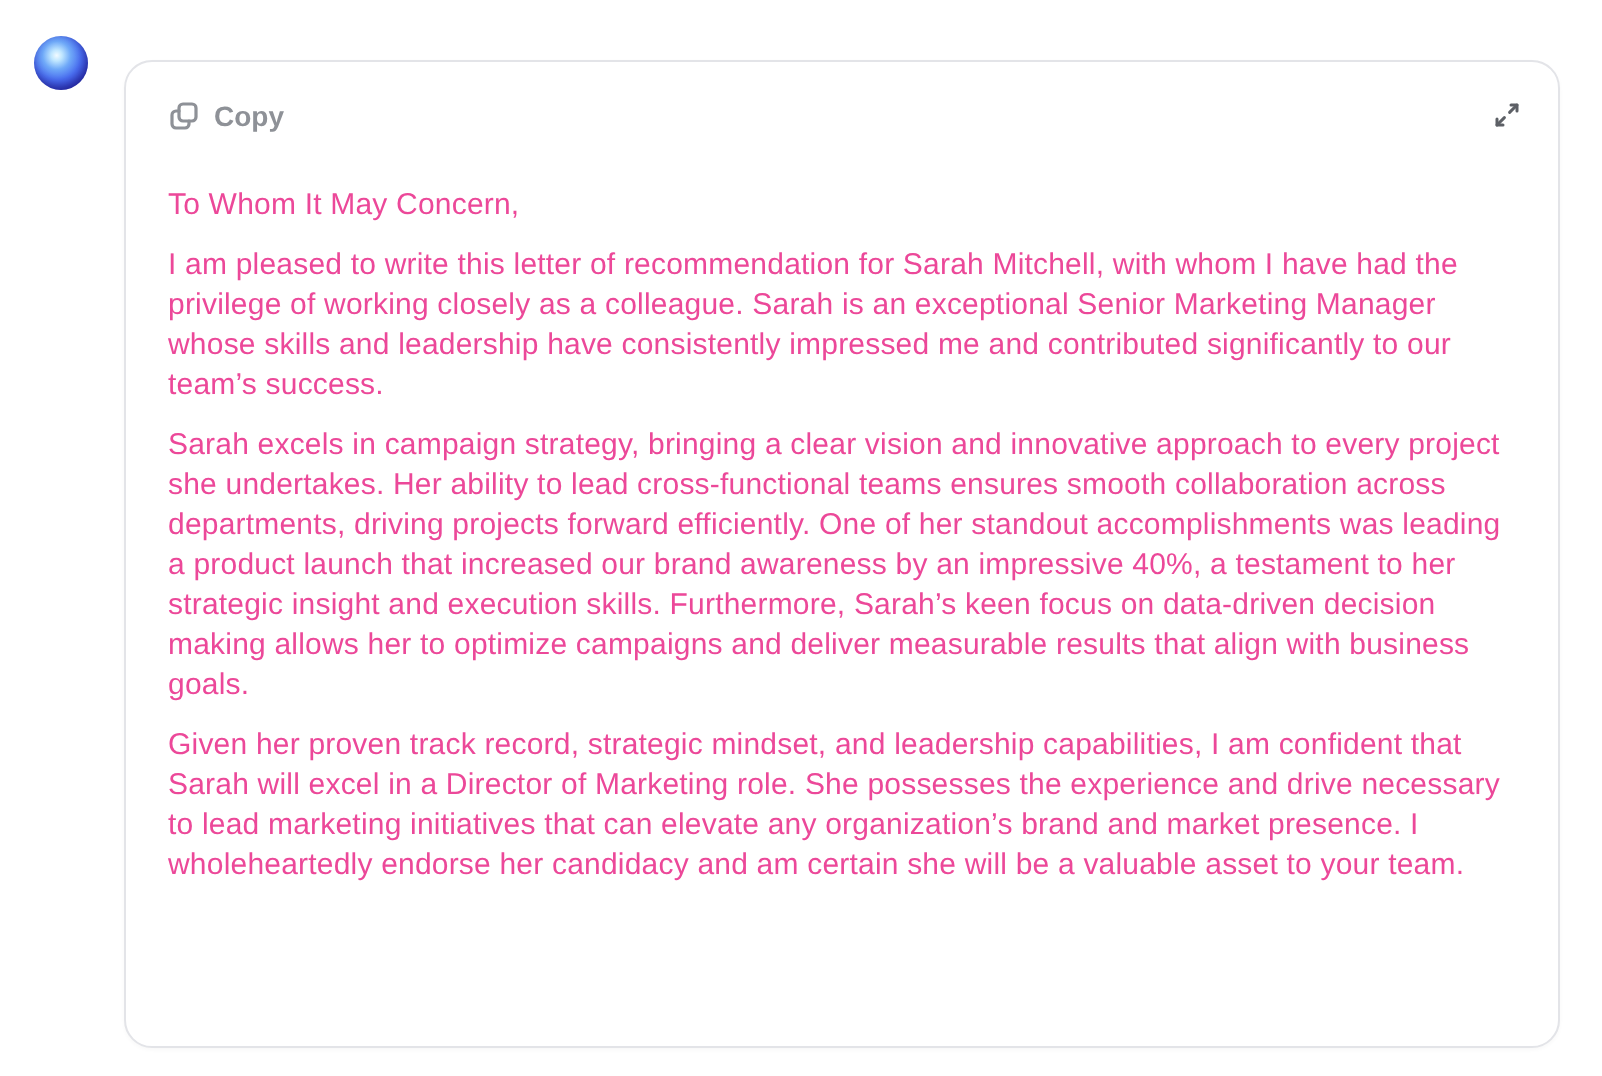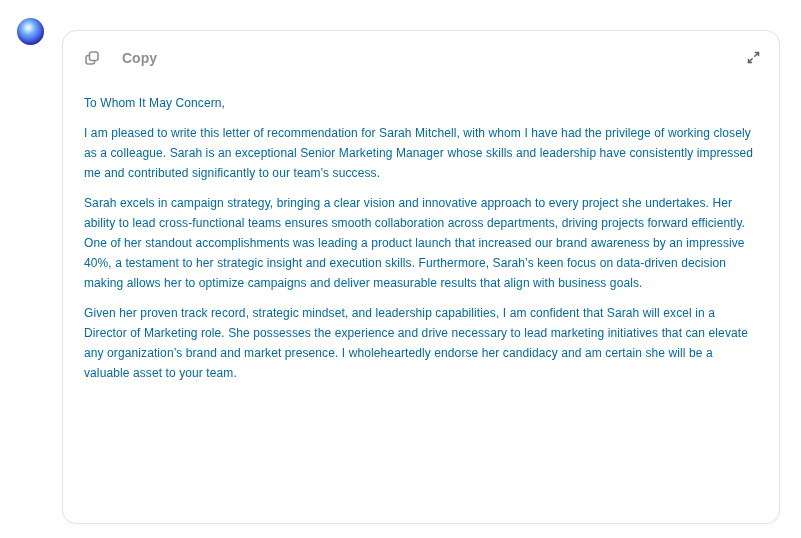--- a/index.html
+++ b/index.html
@@ -48,21 +48,21 @@
   }
   .card-header {
     display: flex;
     align-items: center;
     justify-content: space-between;
     padding: 17px 16px 0 21px;
   }
   .copy-btn {
     display: inline-flex;
     align-items: center;
-    gap: 22px;
+    gap: 7px;
     background: none;
     border: none;
     padding: 0;
     cursor: pointer;
     color: #8e9197;
     font-family: "Liberation Sans", sans-serif;
     font-size: 14px;
     font-weight: 700;
     line-height: 16px;
   }
@@ -70,23 +70,23 @@
   .expand-btn {
     background: none;
     border: none;
     padding: 2px;
     cursor: pointer;
     color: #5d6066;
     line-height: 0;
   }
   .letter {
     padding: 26px 24px 0 21px;
-    font-size: 12px;
+    font-size: 15px;
     line-height: 20px;
-    color: #0369a1;
+    color: #ec4899;
     letter-spacing: 0.1px;
   }
   .letter p {
     margin: 0 0 10px 0;
   }
   .sig-line { display: block; }
 </style>
 </head>
 <body>
 

